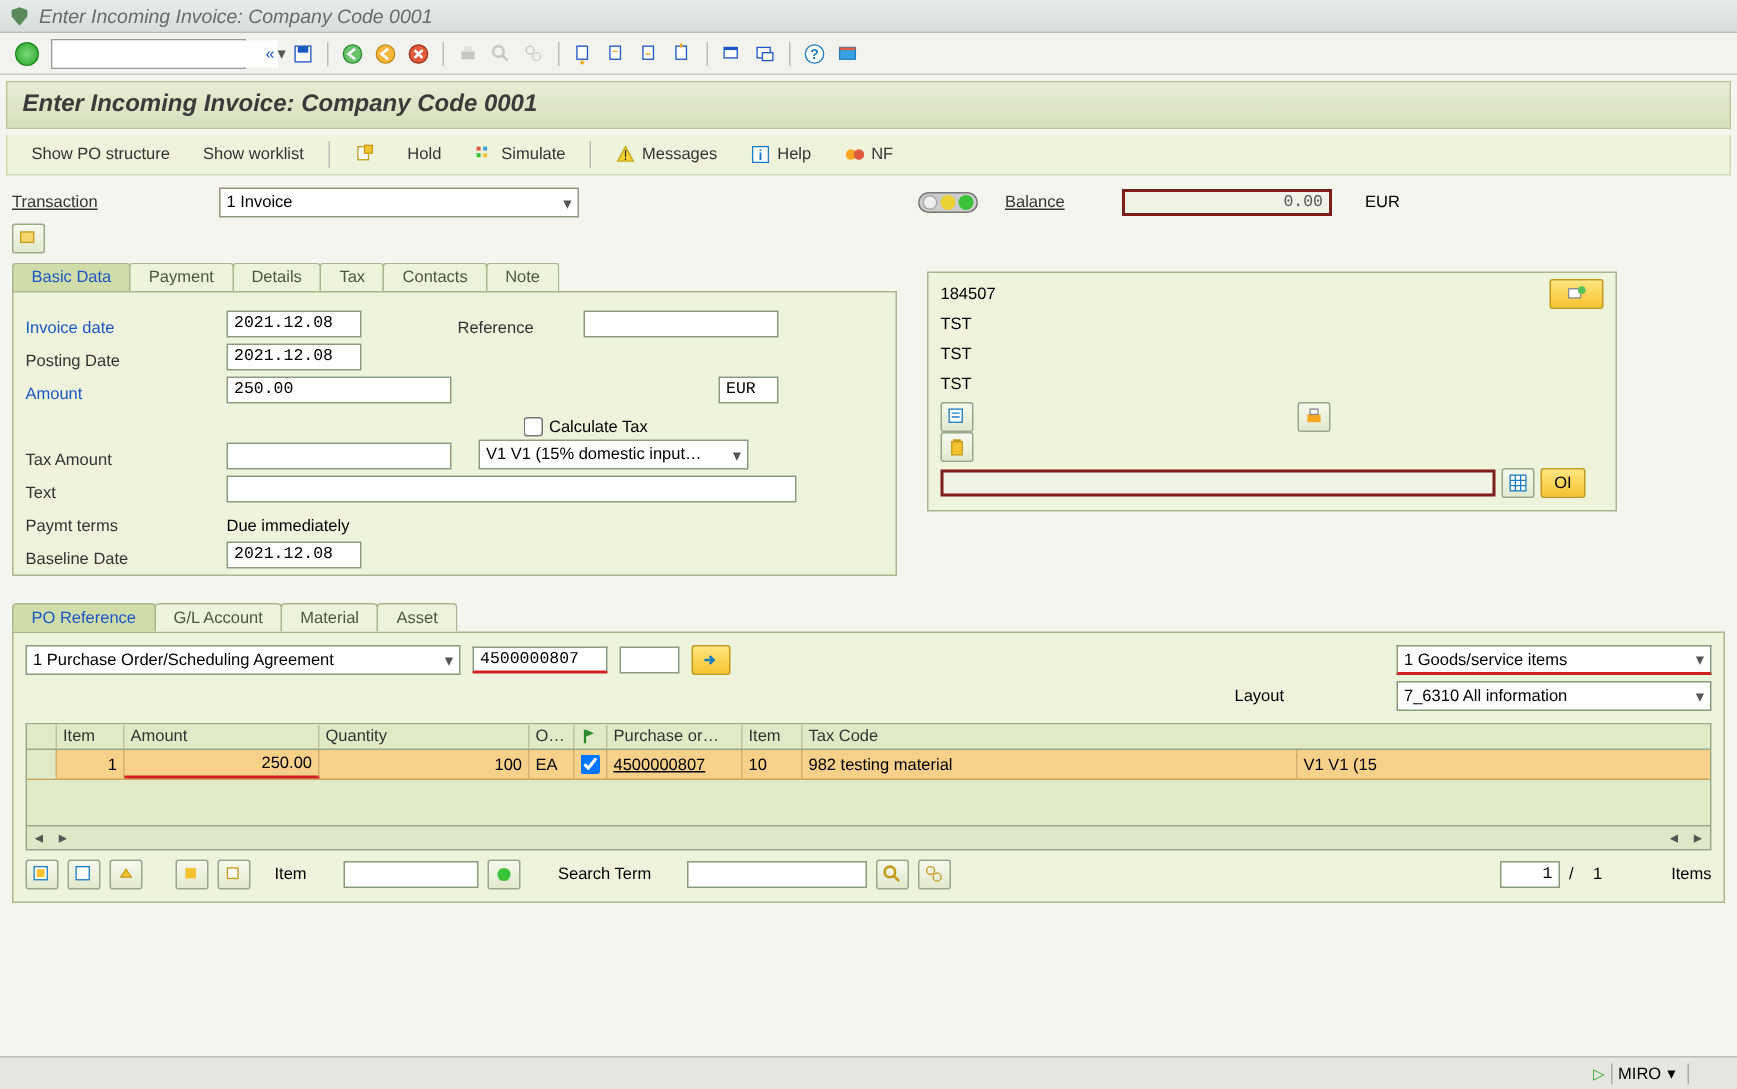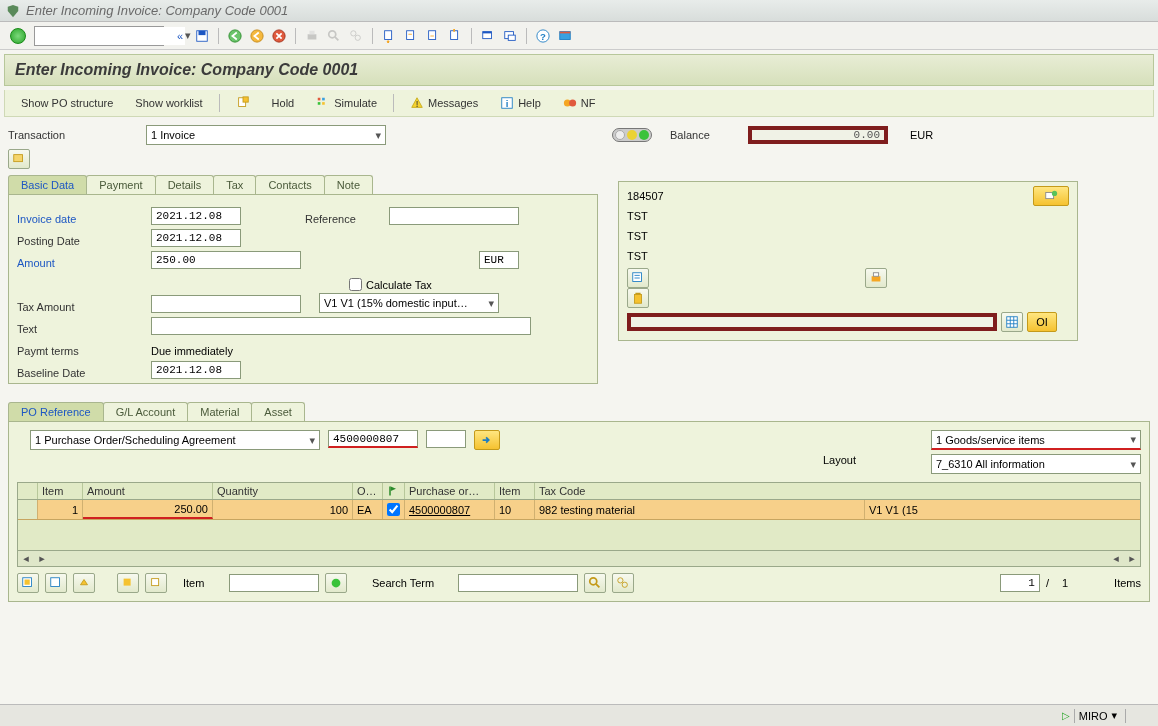--- a/index.html
+++ b/index.html
@@ -20,49 +20,49 @@
 .page-header { background: linear-gradient(#e8edd5, #d6e0bb); padding: 6px 10px; border: 1px solid #b7c79a; margin: 4px; }
 .page-header h1 { font-style: italic; font-weight: bold; font-size: 16px; color: #3b3b3b; }
 
 .app-toolbar { background: #eef3dc; padding: 4px 10px; display: flex; align-items: center; gap: 10px; border: 1px solid #cfd9b6; border-top: none; margin: 0 4px 4px 4px; }
 .app-toolbar .item { display: inline-flex; align-items: center; gap: 4px; padding: 2px 6px; cursor: pointer; color: #333; }
 .app-toolbar .sep { width: 1px; height: 18px; background: #bbb; }
 
 .body-area { padding: 0 8px; }
 
 .trans-row { display: flex; align-items: center; gap: 18px; padding: 4px 0 2px 0;}
-.trans-row label { color: #333; width: 120px; }
+.trans-row label { color: #333; width: 120px; text-decoration: underline; }
 .select-box { height: 20px; border: 1px solid #8a9a7a; background: #fff; display: inline-flex; align-items: center; padding: 0 4px; position: relative; }
 .select-box .dd { margin-left: auto; color: #555; padding-left: 6px; }
 
 .two-col { display: flex; gap: 20px; align-items: flex-start; }
 
 .tabstrip { margin-top: 4px; }
 .tabs { display: flex; }
 .tab { background: #eef3dc; border: 1px solid #a9b68e; border-bottom: none; padding: 3px 12px; color: #4a5a3a; cursor: pointer; font-size: 11px; border-radius: 3px 3px 0 0; margin-right: -1px;}
 .tab.blue { color: #1d57c3; }
 .tab.active { background: #d0dca9; font-weight: normal; }
 .tab-content { border: 1px solid #a9b68e; background: #eef3dc; padding: 8px; }
 
 .field-row { display: flex; align-items: flex-end; height: 22px; gap: 4px; }
 .field-row label { width: 130px; color: #333; }
 .field-row label.blue { color: #1d57c3; }
 .inp { height: 18px; border: 1px solid #8a9a7a; background: #fff; padding: 0 4px; font-family: 'Courier New', monospace; }
-.ro { background: #f0f2e6; border: 4px solid #7f1d1d; color: #555; }
+.ro { background: #f0f2e6; border: 2px solid #7f1d1d; color: #555; }
 
 .vendor-box { border: 1px solid #a9b68e; background: #eef3dc; width: 460px; padding: 4px 8px 8px 8px; margin-top: 10px;}
 .vendor-header { color: #3b4a2a; padding: 2px 0 4px 0;}
 .vendor-row { display: flex; align-items: center; height: 20px; }
 .yellow-btn { width: 36px; height: 20px; background: linear-gradient(#ffe680,#f5c230); border: 1px solid #c49a1a; border-radius: 2px; display: inline-flex; align-items: center; justify-content: center; cursor: pointer; }
 .small-btn { width: 22px; height: 20px; border: 1px solid #9aa88a; background: linear-gradient(#f7f9ef,#e2e9cc); border-radius: 2px; display: inline-flex; align-items:center; justify-content:center; cursor:pointer; }
 
 .po-section { margin-top: 18px; }
 .po-body { border: 1px solid #a9b68e; background: #eef3dc; padding: 8px; }
 
-.po-top-row { display: flex; gap: 8px; margin-left: 13px; }
+.po-top-row { display: flex; align-items: center; gap: 8px; }
 .red-underline { border-bottom: 2px solid #d02020; }
 
 .grid-area { margin-top: 8px; border: 1px solid #9aa88a; background: #fff; font-family: 'Courier New', monospace; }
 .grid-hdr { display: flex; background: #e1eac6; border-bottom: 1px solid #9aa88a; }
 .ghc { border-right: 1px solid #b7c79a; padding: 2px 4px; color: #333; font-family: Arial; font-size: 11px; display:flex; align-items:center; }
 .grid-row { display: flex; background: #f7d08a; border-bottom: 1px solid #c7a560; height: 20px; }
 .gc { border-right: 1px solid #d0b070; padding: 1px 4px; display:flex; align-items:center; }
 .grid-empty { height: 30px; background: #e1eac6; }
 .hscroll { height: 16px; background: #dfe7c9; border-top: 1px solid #9aa88a; display:flex; align-items:center; }
 .hscroll .sarrow { width: 16px; text-align:center; color:#555; cursor:pointer;}

